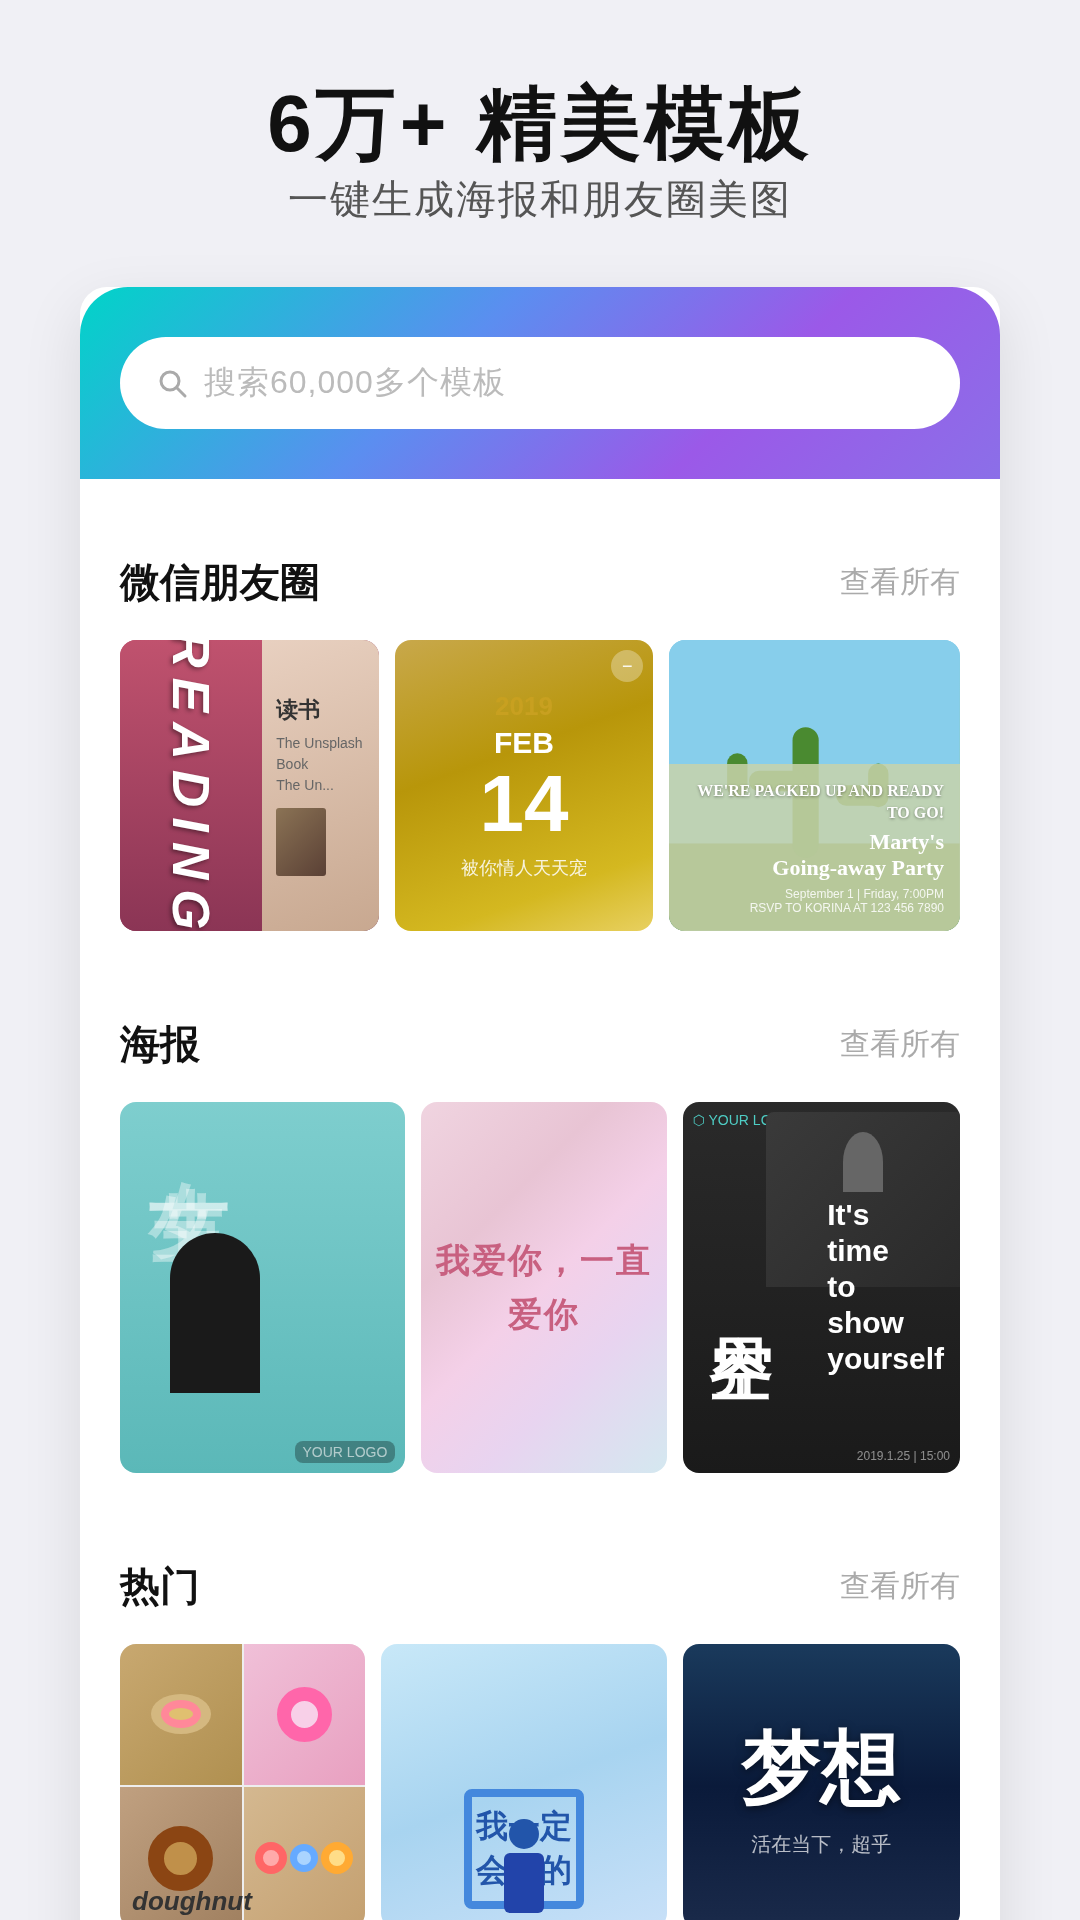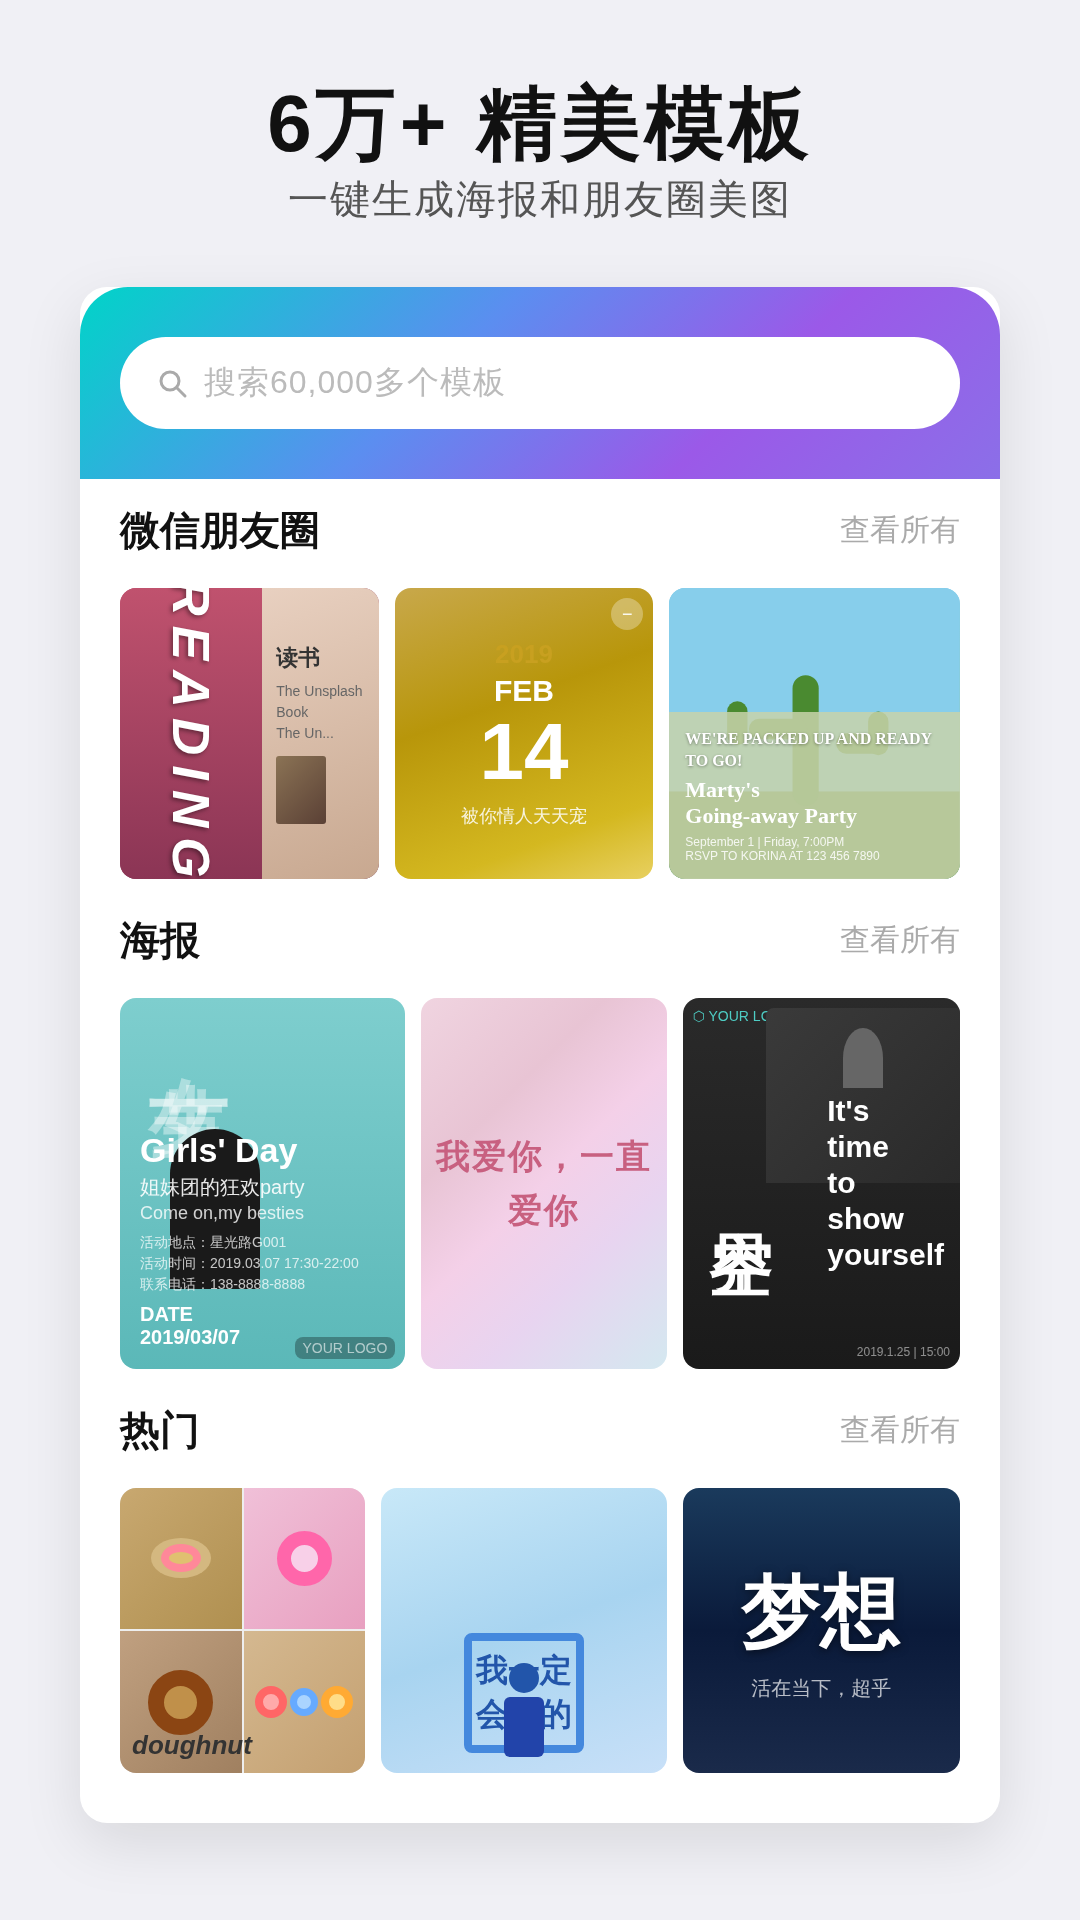--- a/index.html
+++ b/index.html
@@ -80,21 +80,21 @@
     }
 
     .search-input-text {
       font-size: 32px;
       color: #bbb;
       letter-spacing: 1px;
     }
 
     
     .section {
-      padding: 24px 40px 10px;
+      padding: 76px 40px 10px;
     }
 
     .section-header {
       display: flex;
       justify-content: space-between;
       align-items: center;
       margin-bottom: 30px;
     }
 
     .section-title {
@@ -169,20 +169,21 @@
     }
 
     
     .card-cactus {
       background: linear-gradient(180deg, #87ceeb 0%, #90c8a0 60%, #c8d890 100%);
       position: relative;
       display: flex;
       flex-direction: column;
       justify-content: flex-end;
       padding: 16px;
+      text-align: right;
     }
 
     
     .card-love {
       background: linear-gradient(135deg, #f0d4e0 0%, #e8c4d4 30%, #f4d0e8 50%, #e8d4f0 70%, #d4e8f0 100%);
       display: flex;
       align-items: center;
       justify-content: center;
     }
 
@@ -324,27 +325,20 @@
         <div class="section-title">海报</div>
         <div class="section-more">查看所有</div>
       </div>
       <div class="template-grid">
 
         <div class="template-card" style="background:linear-gradient(180deg,#7ecece 0%,#5bb8b8 100%); position:relative; display:flex; flex-direction:column; justify-content:flex-end; padding:20px; aspect-ratio:1/1.3;">
 
           <div style="position:absolute;left:16px;top:16px;writing-mode:vertical-rl;font-size:80px;font-weight:900;color:rgba(255,255,255,0.4);letter-spacing:4px;">女生节</div>
 
           <div style="position:absolute;bottom:80px;left:50px;width:90px;height:160px;background:#1a1a1a;border-radius:45px 45px 0 0;"></div>
-          <div style="position:relative;z-index:2;">
-            <div style="font-size:34px;font-weight:900;color:#fff;">Girls' Day</div>
-            <div style="font-size:20px;color:rgba(255,255,255,0.9);margin-top:4px;">姐妹团的狂欢party</div>
-            <div style="font-size:18px;color:rgba(255,255,255,0.8);margin-top:2px;">Come on,my besties</div>
-            <div style="font-size:14px;color:rgba(255,255,255,0.75);margin-top:8px;line-height:1.5;">活动地点：星光路G001<br>活动时间：2019.03.07 17:30-22:00<br>联系电话：138-8888-8888</div>
-            <div style="font-size:20px;font-weight:700;color:#fff;margin-top:8px;">DATE<br>2019/03/07</div>
-          </div>
           <div class="logo-badge">YOUR LOGO</div>
         </div>
 
         <div class="template-card card-love" style="aspect-ratio:1/1.3;">
           <div style="font-size:34px;color:#c86080;font-weight:600;letter-spacing:2px;text-align:center;line-height:1.6;">我爱你，一直爱你</div>
         </div>
 
         <div class="template-card card-space" style="aspect-ratio:1/1.3;">
           <div style="position:absolute;top:10px;left:10px;font-size:14px;color:#4ecdc4;">⬡ YOUR LOGO</div>
 

